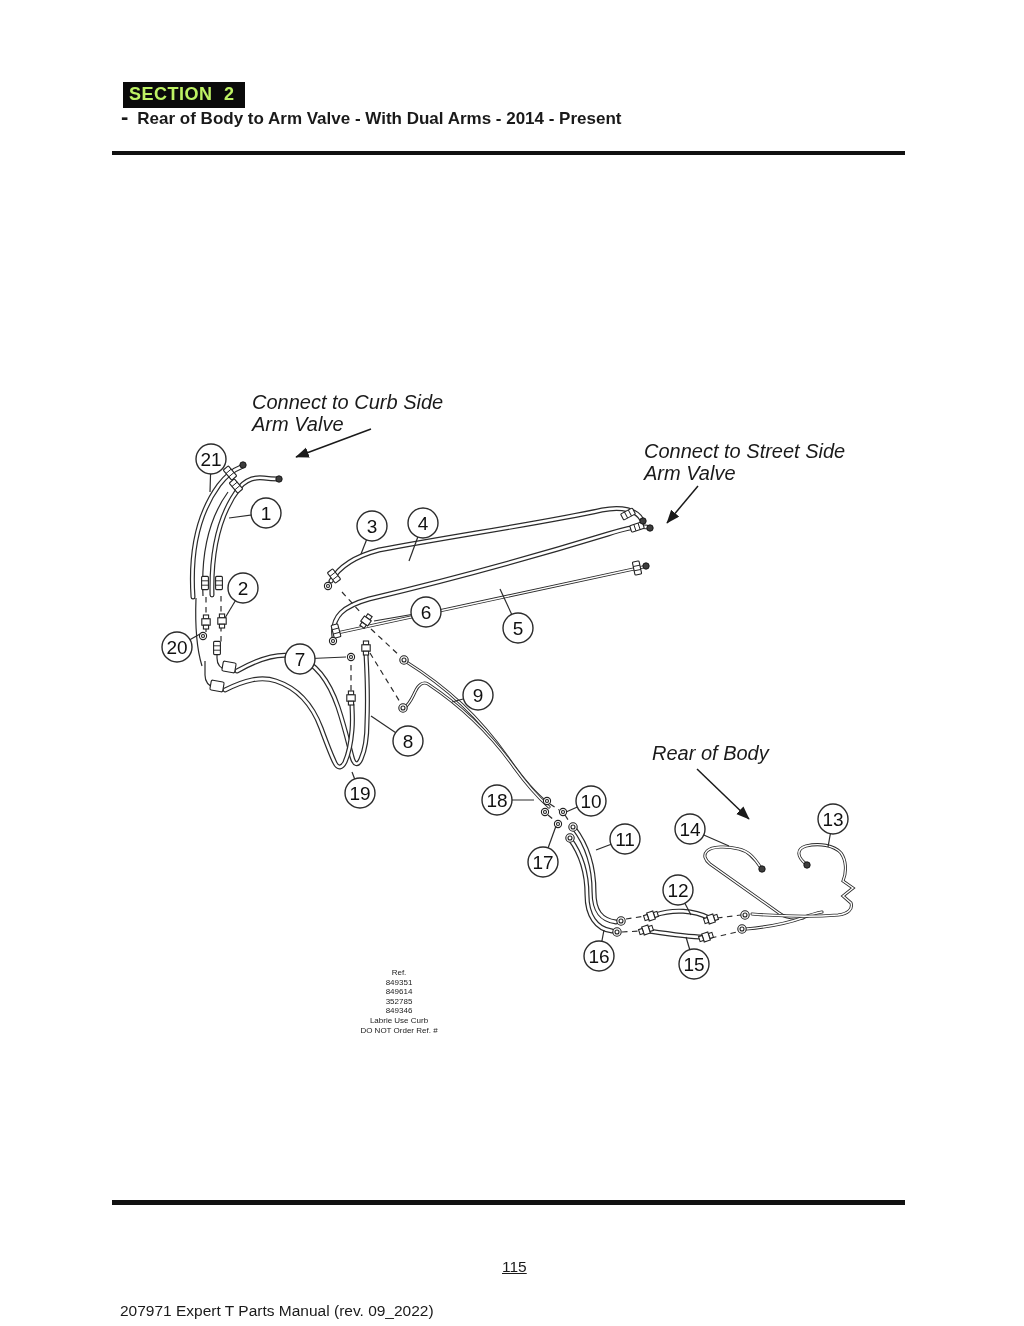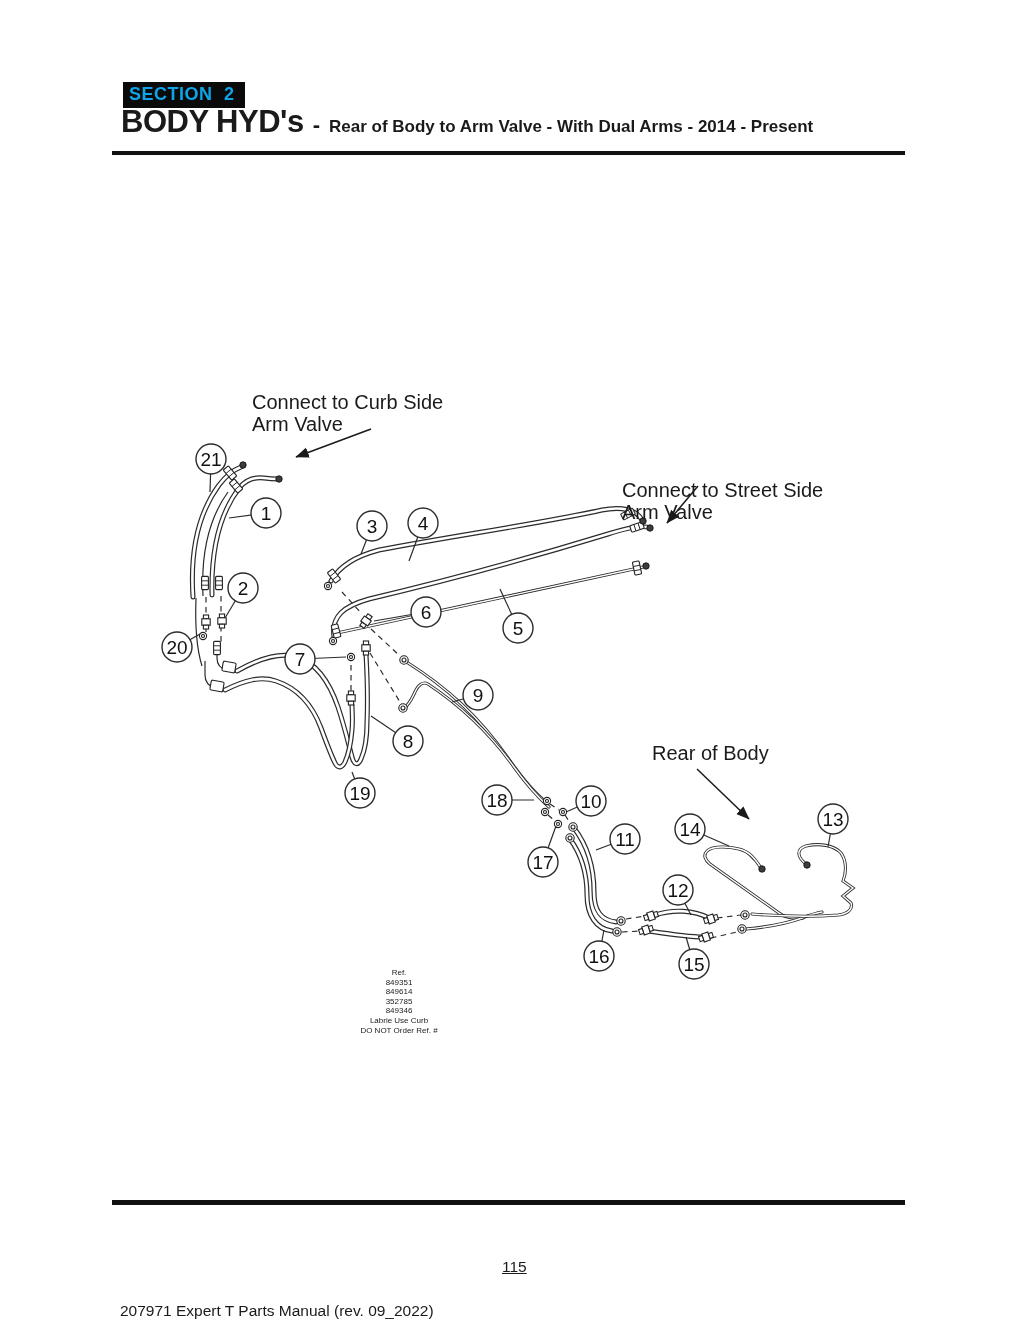--- a/index.html
+++ b/index.html
@@ -4,21 +4,21 @@
 <style>
   html,body { margin:0; padding:0; background:#9a9a9a; }
   .page {
     position:relative; width:1024px; height:1326px; margin:0 auto;
     background:#ffffff; overflow:hidden;
     font-family:"Liberation Sans", sans-serif; color:#1a1a1a;
   }
   
   .badge {
     position:absolute; left:123px; top:82px;
-    background:#0a0a0a; color:#0ea5e9;
+    background:#0a0a0a; color:#bef264;
     font-size:18px; font-weight:bold; letter-spacing:.5px; word-spacing:6px;
     padding:2px 10px 3px 6px; white-space:nowrap;
   }
   .title-row {
     position:absolute; left:121px; top:104px;
     display:flex; align-items:baseline; gap:9px; white-space:nowrap;
   }
   .title-main { font-size:31px; font-weight:bold; letter-spacing:-.5px; }
   .title-sep  { font-size:22px; font-weight:bold; }
   .title-sub  { font-size:17px; font-weight:bold; }
@@ -34,42 +34,41 @@
   .thin   { fill:none; stroke:#2b2b2b; stroke-width:1.2; }
   .dash   { fill:none; stroke:#2b2b2b; stroke-width:1.2; stroke-dasharray:5.5 4.5; }
   .arr    { fill:none; stroke:#1a1a1a; stroke-width:1.5; }
   .ldr    { stroke:#2b2b2b; stroke-width:1.2; }
   .fit    { fill:#ffffff; stroke:#222222; stroke-width:1.1; }
   .fitl   { stroke:#222222; stroke-width:.9; }
   .fitdk  { fill:#3d3d3d; stroke:#111111; stroke-width:.9; }
   .co-circle { fill:#ffffff; stroke:#2b2b2b; stroke-width:1.4; }
   .co-num { font-family:"Liberation Sans",sans-serif; font-size:19px; fill:#111111; text-anchor:middle; }
   
-  .ann { position:absolute; font-size:20px; line-height:22px; color:#1a1a1a; white-space:nowrap; }
+  .ann { position:absolute; font-size:20px; line-height:22px; color:#1a1a1a; white-space:nowrap;font-style:italic; }
   #ann-curb   { left:252px; top:391px; }
-  #ann-street { left:622px; top:440px;margin-top:39px; }
+  #ann-street { left:644px; top:440px; }
   #ann-rear   { left:652px; top:742px; }
   
   #ref-block {
     position:absolute; left:338px; top:968px; width:122px;
     font-size:8px; line-height:9.6px; text-align:center; color:#222222;
   }
   
   .footer-text { position:absolute; top:1258px; font-size:15.5px; color:#1a1a1a; white-space:nowrap; }
   #footer-manual { left:120px;margin-top:44px; }
   #footer-page   { left:502px;text-decoration:underline; }
 </style>
 </head>
 <body>
 
 <div class="page">
 
   <div class="badge">SECTION 2</div>
   <div class="title-row">
-    <span class="title-main">BODY HYD's</span>
     <span class="title-sep">-</span>
     <span class="title-sub">Rear of Body to Arm Valve - With Dual Arms - 2014 - Present</span>
   </div>
   <div class="rule rule-top"></div>
 
   <svg id="diagram" viewBox="0 0 1024 1326">
     <defs>
       <marker id="ah" markerWidth="10" markerHeight="8" refX="8.5" refY="3.5" orient="auto" markerUnits="strokeWidth">
         <path d="M0 0 L9 3.5 L0 7 Z" fill="#1a1a1a"></path>
       </marker>

